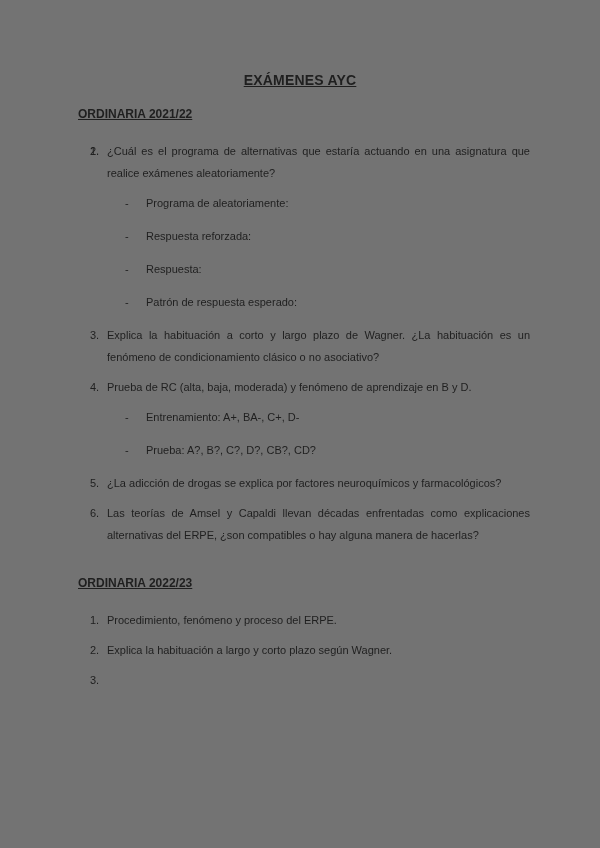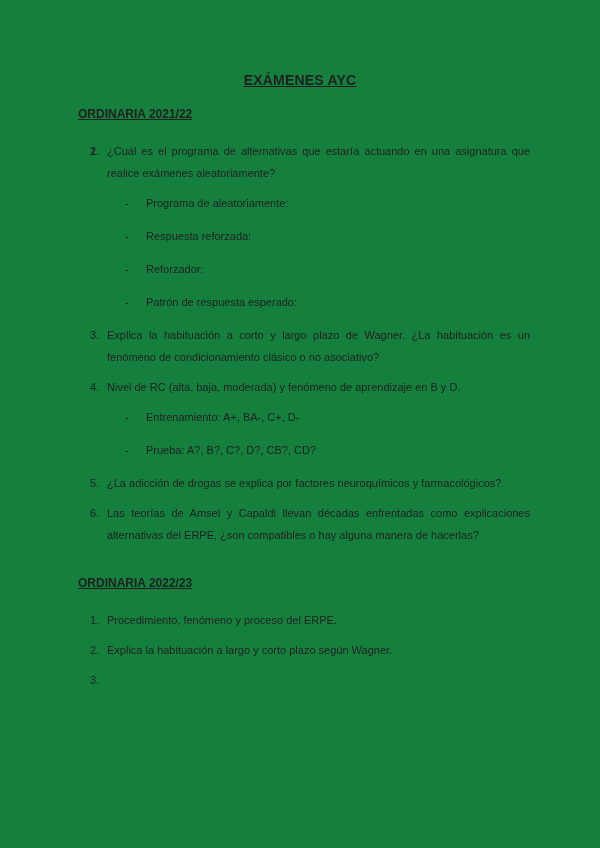--- a/index.html
+++ b/index.html
@@ -5,21 +5,21 @@
   html, body {
     margin: 0;
     padding: 0;
     background: #ffffff;
   }
   .page {
     position: relative;
     width: 600px;
     height: 848px;
     box-sizing: border-box;
-    background: #15803d;
+    background: #737373;
     padding: 72px 70px 0 70px;
     font-family: "Liberation Sans", sans-serif;
     color: #1f1f1f;
     overflow: hidden;
   }
   .doc-title {
     margin: 0 0 19px 0;
     text-align: center;
     font-size: 14px;
     line-height: 16px;
@@ -85,35 +85,35 @@
     <div class="subitem">
       <span class="dash">-</span>
       <span class="subitem-text">Programa de aleatoriamente:</span>
     </div>
     <div class="subitem">
       <span class="dash">-</span>
       <span class="subitem-text">Respuesta reforzada:</span>
     </div>
     <div class="subitem">
       <span class="dash">-</span>
-      <span class="subitem-text">Reforzador:</span>
+      <span class="subitem-text">Respuesta:</span>
     </div>
     <div class="subitem">
       <span class="dash">-</span>
       <span class="subitem-text">Patrón de respuesta esperado:</span>
     </div>
 
     <div class="item">
       <span class="item-number">3.</span>
       <span class="item-text">Explica la habituación a corto y largo plazo de Wagner. ¿La habituación es un fenómeno de condicionamiento clásico o no asociativo?</span>
     </div>
 
     <div class="item">
       <span class="item-number">4.</span>
-      <span class="item-text">Nivel de RC (alta, baja, moderada) y fenómeno de aprendizaje en B y D.</span>
+      <span class="item-text">Prueba de RC (alta, baja, moderada) y fenómeno de aprendizaje en B y D.</span>
     </div>
 
     <div class="subitem">
       <span class="dash">-</span>
       <span class="subitem-text">Entrenamiento: A+, BA-, C+, D-</span>
     </div>
     <div class="subitem">
       <span class="dash">-</span>
       <span class="subitem-text">Prueba: A?, B?, C?, D?, CB?, CD?</span>
     </div>

